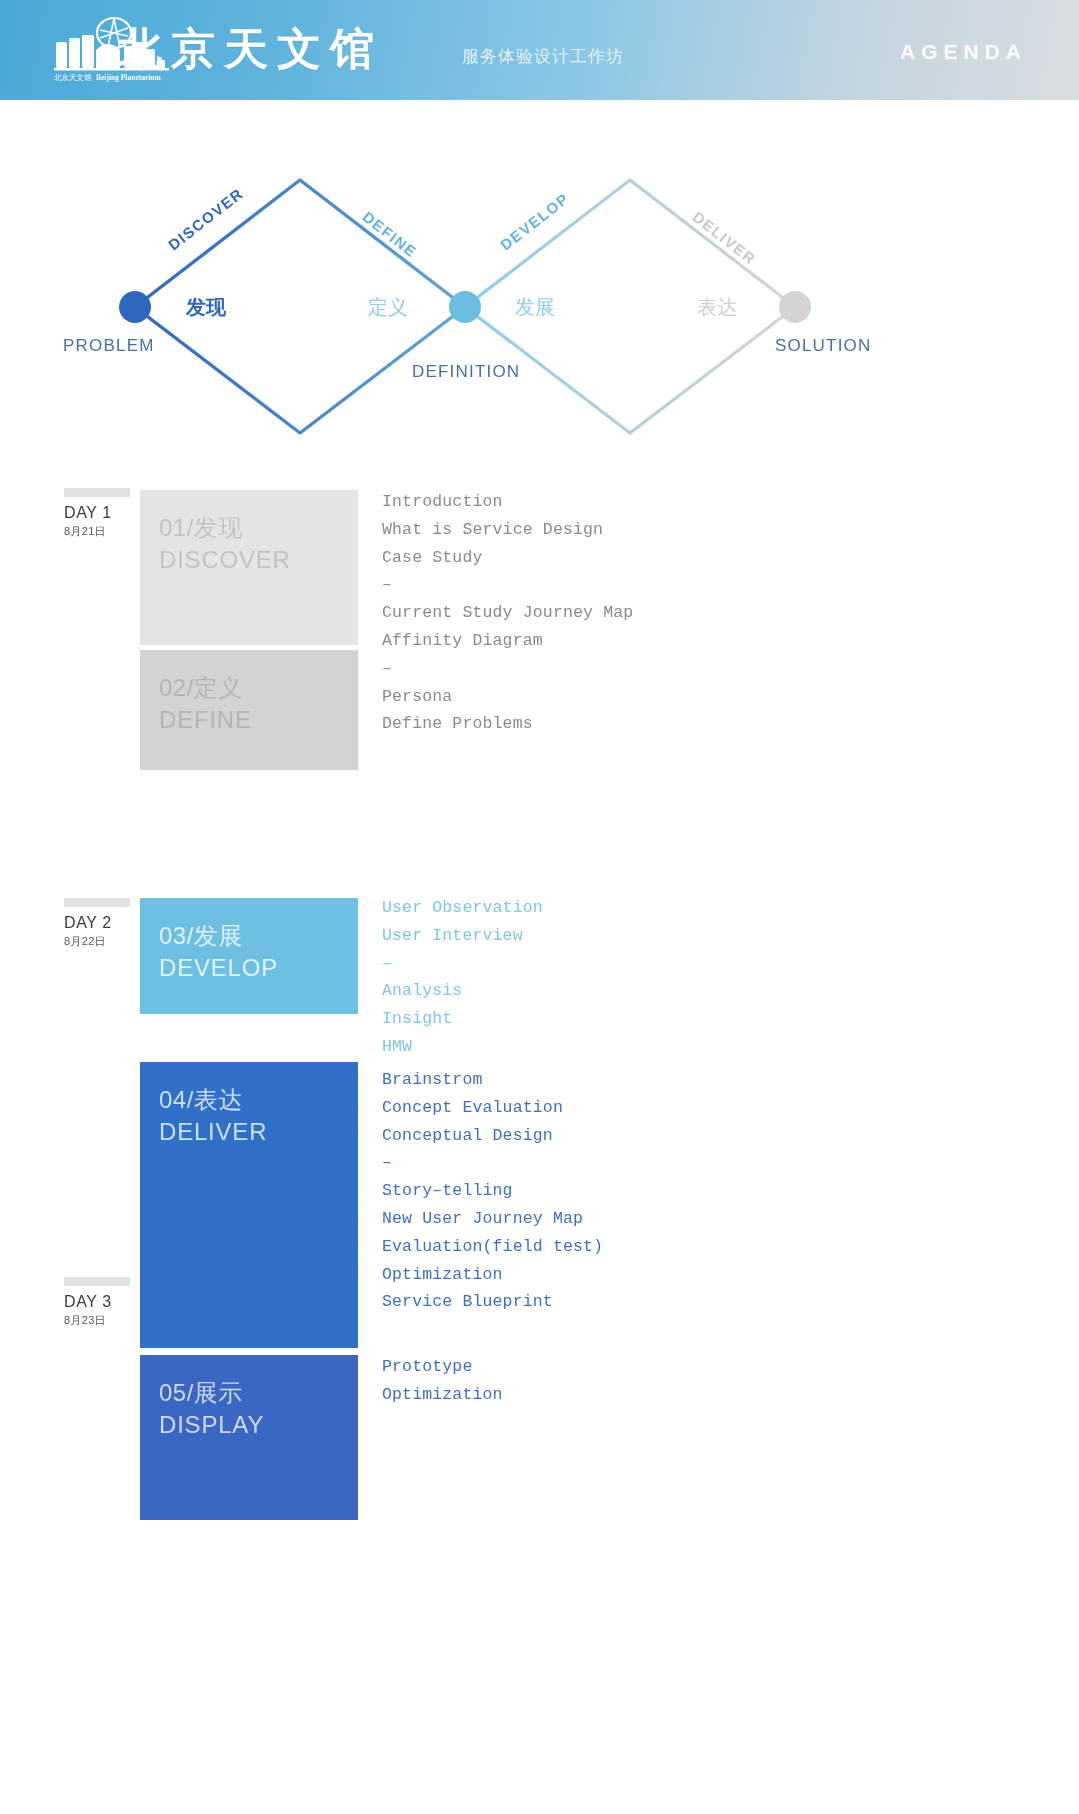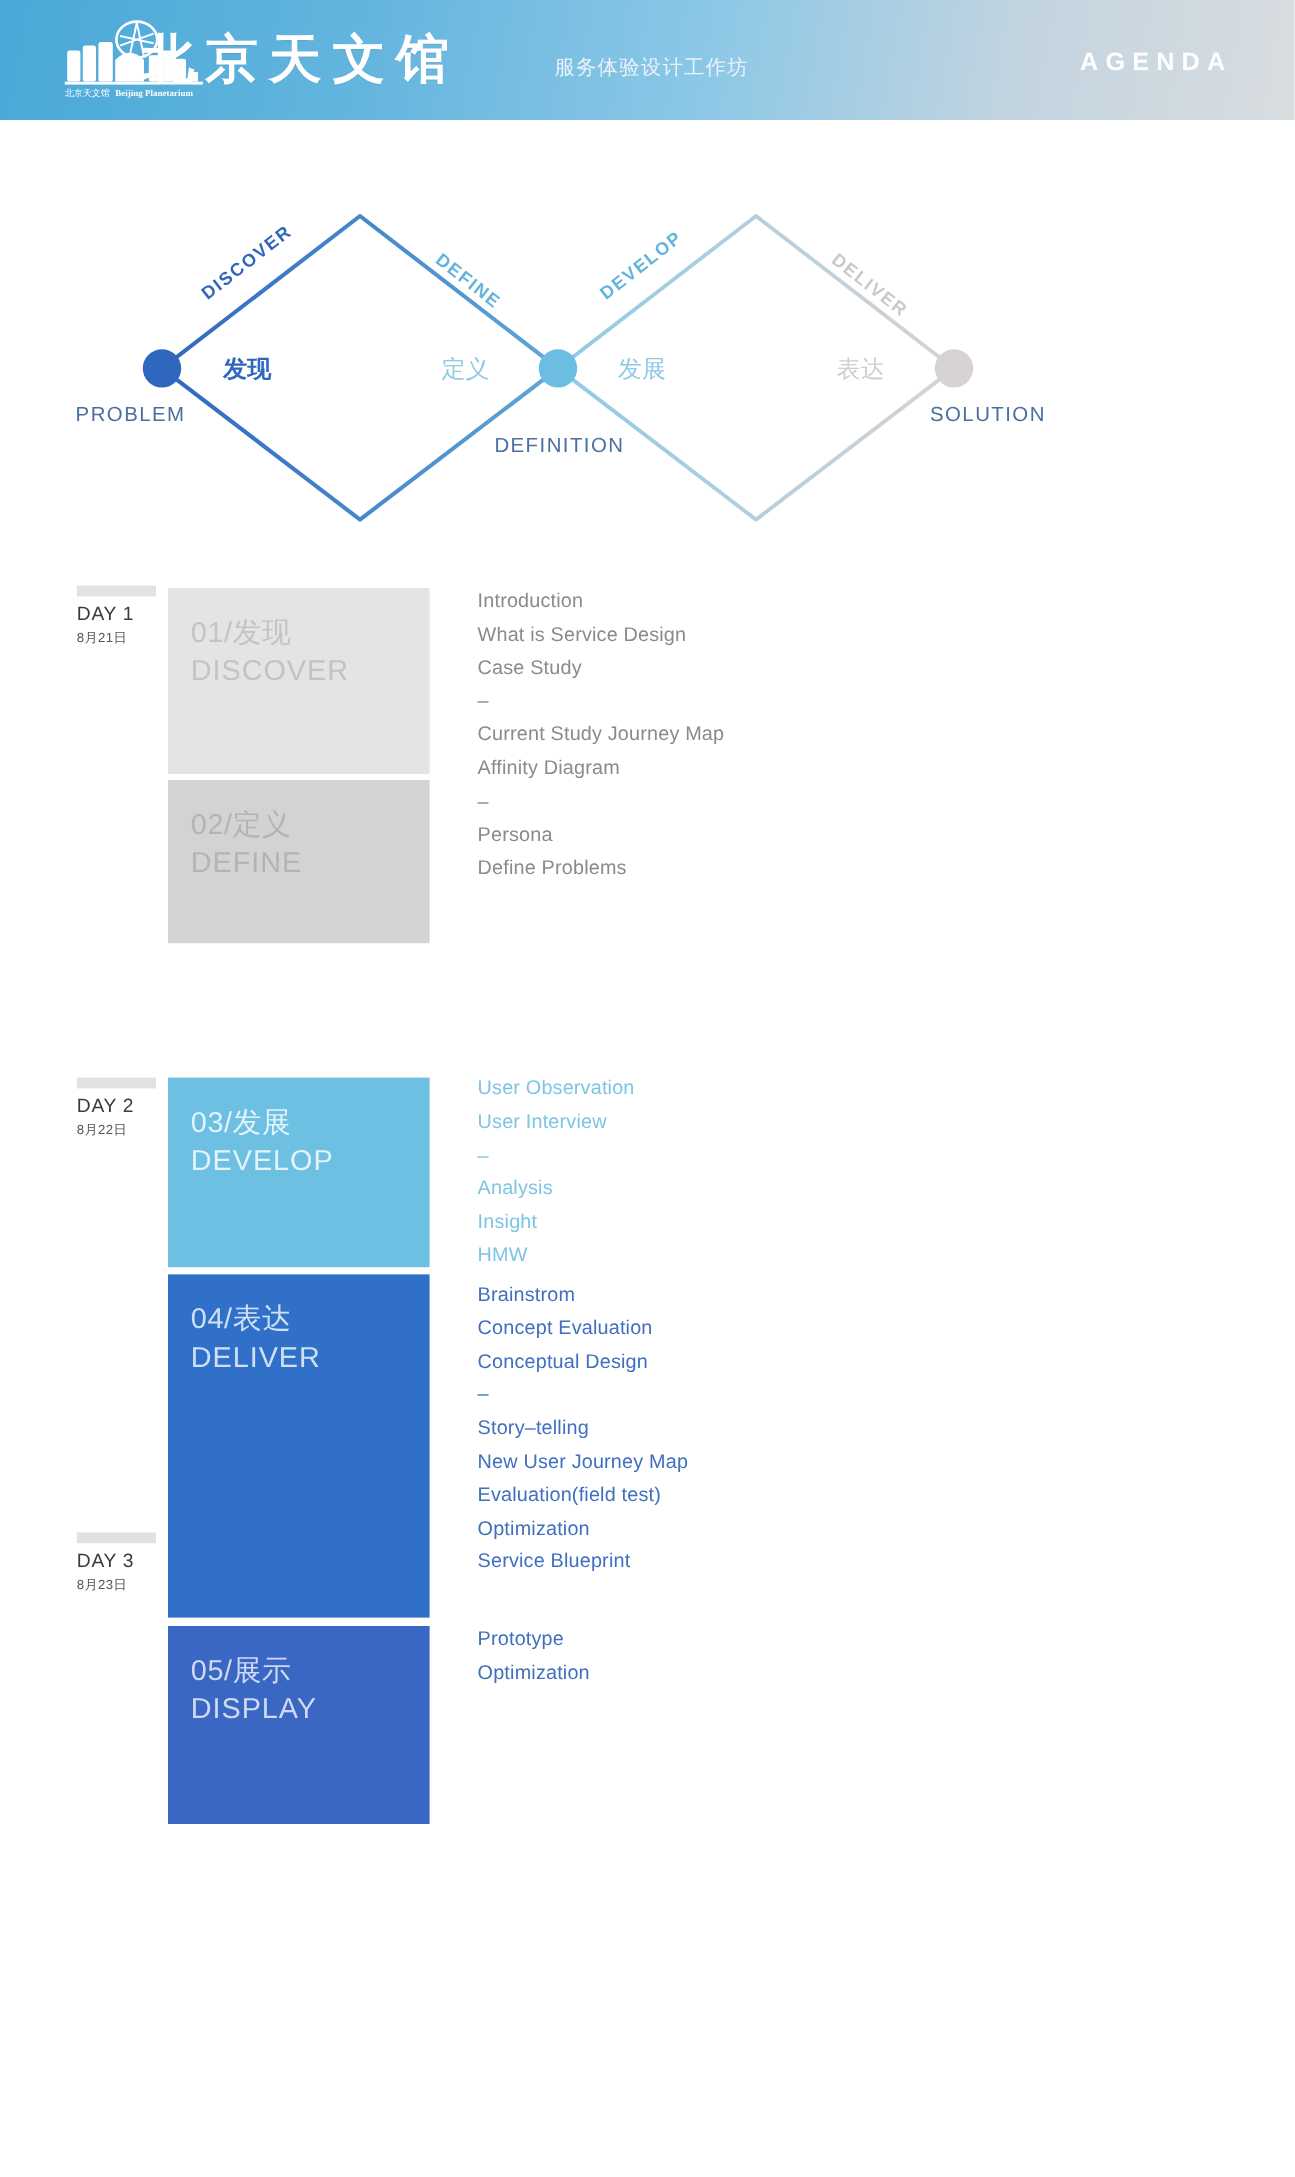--- a/index.html
+++ b/index.html
@@ -53,21 +53,21 @@
   .block{position:absolute;left:140px;width:218px;box-sizing:border-box;padding:22px 0 0 19px;}
   .block .num{font-size:24px;line-height:1.33;font-weight:300;letter-spacing:.5px;}
   .block .en{font-size:24px;line-height:1.33;font-weight:300;letter-spacing:.8px;}
 
   .b-discover{background:#e4e4e4;color:#c3c3c3;}
   .b-define{background:#d3d3d3;color:#b4b4b4;}
   .b-develop{background:#6ec0e2;color:#e2f3fb;}
   .b-deliver{background:#3070c8;color:#cfe0f5;}
   .b-display{background:#3a67c4;color:#cfd9f2;}
 
-  .list{position:absolute;left:398px;}
+  .list{position:absolute;left:382px;font-family:Liberation Mono, monospace;}
   .list li{list-style:none;font-size:16.5px;line-height:27.8px;letter-spacing:.15px;white-space:nowrap;}
   .list ul{margin:0;padding:0;}
   .l-gray li{color:#8a8a8a;}
   .l-cyan li{color:#7cc5e4;}
   .l-blue li{color:#3f6fbe;}
   .dash{letter-spacing:0;}
 </style>
 </head>
 <body>
 
@@ -150,21 +150,21 @@
     <div class="daybar"></div>
     <div class="dayname">DAY 1</div>
     <div class="daydate">8月21日</div>
   </div>
 
   <div class="block b-discover" style="top: 490px; height: 155px; background: rgb(228, 228, 228); color: rgb(195, 195, 195);">
     <div class="num">01/发现</div>
     <div class="en">DISCOVER</div>
   </div>
 
-  <div class="block b-define" style="top: 650px; height: 136px; background: rgb(211, 211, 211); color: rgb(180, 180, 180);">
+  <div class="block b-define" style="top: 650px; height: 120px; background: rgb(211, 211, 211); color: rgb(180, 180, 180);">
     <div class="num">02/定义</div>
     <div class="en">DEFINE</div>
   </div>
 
   <div class="list l-gray" style="top:488px;">
     <ul>
         <li>Introduction</li>
         <li>What is Service Design</li>
         <li>Case Study</li>
         <li class="dash">–</li>
@@ -175,21 +175,21 @@
         <li>Define Problems</li>
       </ul>
   </div>
 
   <div class="daytag" style="left:64px;top:898px;">
     <div class="daybar"></div>
     <div class="dayname">DAY 2</div>
     <div class="daydate">8月22日</div>
   </div>
 
-  <div class="block b-develop" style="top: 898px; height: 158px; background: rgb(110, 192, 226); color: rgb(226, 243, 251);">
+  <div class="block b-develop" style="top: 898px; height: 116px; background: rgb(110, 192, 226); color: rgb(226, 243, 251);">
     <div class="num">03/发展</div>
     <div class="en">DEVELOP</div>
   </div>
 
   <div class="list l-cyan" style="top:894px;">
     <ul>
         <li>User Observation</li>
         <li>User Interview</li>
         <li class="dash">–</li>
         <li>Analysis</li>

